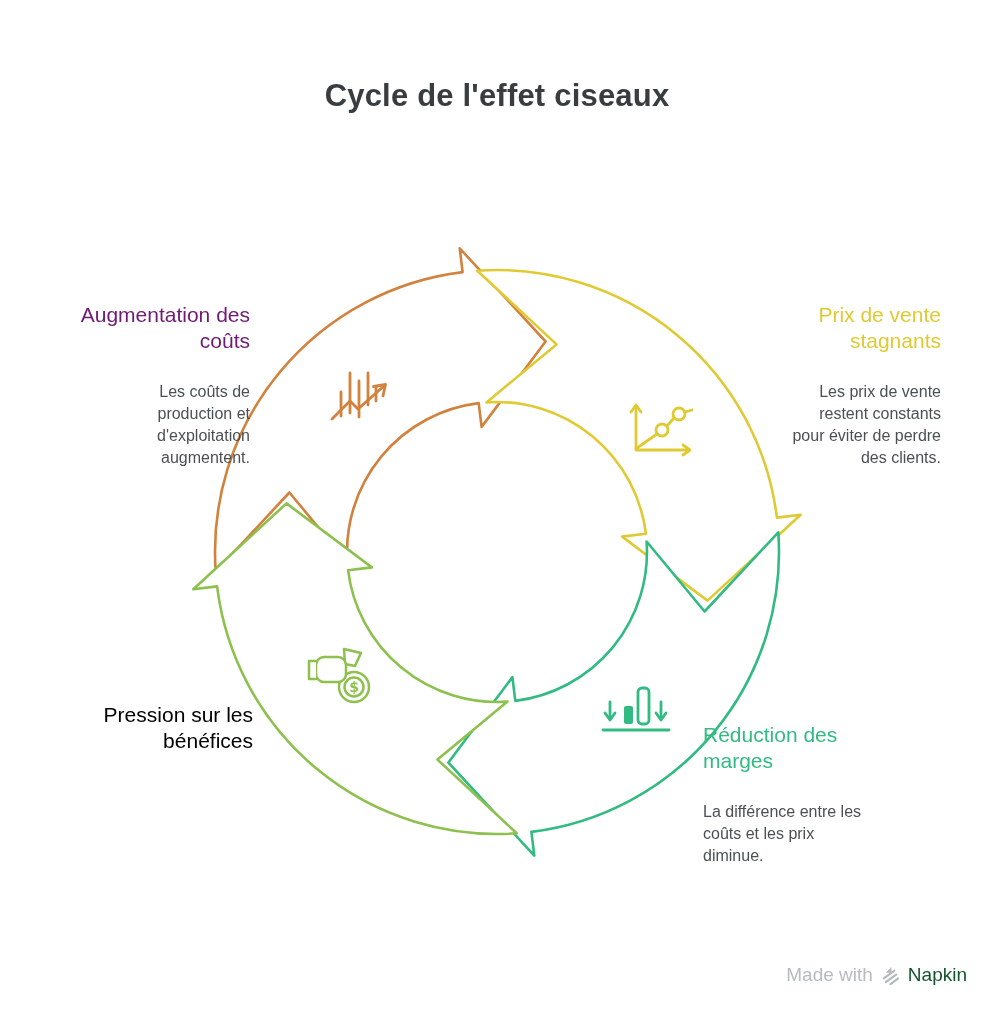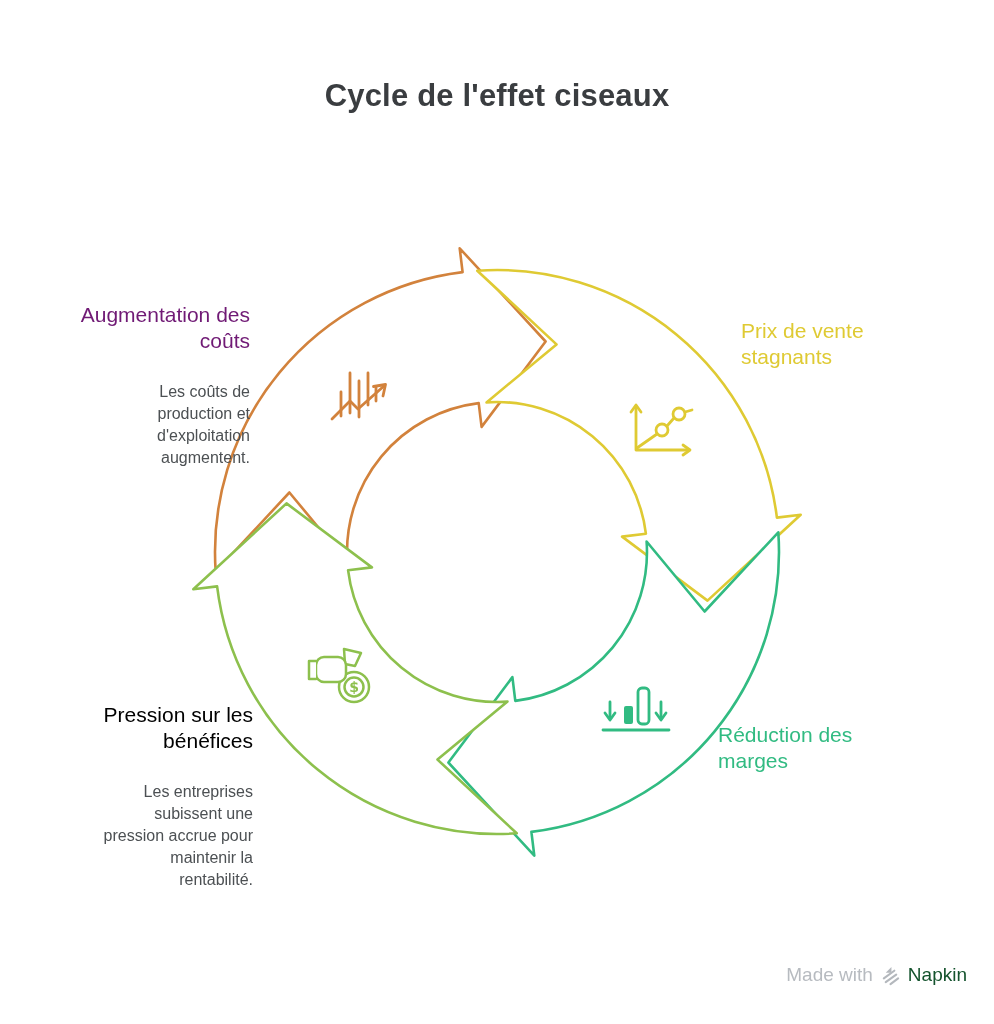--- a/index.html
+++ b/index.html
@@ -12,23 +12,23 @@
     position:absolute; top:78px; left:0; width:100%; text-align:center;
     font-size:31px; font-weight:700; letter-spacing:.2px; color:#3A3D40;
   }
   #cycle-svg{ position:absolute; left:0; top:0; width:994px; height:1024px; }
   .cycle-arrow{ fill:#ffffff; stroke-width:2.6px; stroke-linejoin:round; stroke-linecap:round; }
   .icon{ color:#888; }
   .step{ position:absolute; white-space:pre-line; }
   .step .heading{ font-size:21px; line-height:26px; font-weight:500; margin-bottom:9px; }
   .step .body{ font-size:16px; line-height:22px; color:#4C5053; }
   .step.tl{ left:56px;  top:284px; width:194px; text-align:right; }
-  .step.tr{ left:741px; top:300px; width:200px; text-align:left; }
+  .step.tr{ left:741px; top:284px; width:200px; text-align:right; }
   .step.bl{ left:48px;  top:684px; width:205px; text-align:right; }
-  .step.br{ left:718px; top:704px; width:215px; text-align:left; }
+  .step.br{ left:703px; top:704px; width:215px; text-align:left; }
   .footer{
     position:absolute; right:27px; top:964px; display:flex; align-items:center;
     gap:7px; font-size:19px; color:#B7BBC0;
   }
   .footer .brand{ color:#14532d; }
 </style>
 </head>
 <body>
 
 <div class="canvas">
@@ -90,35 +90,37 @@
 coûts</div>
     <div class="body">Les coûts de
 production et
 d'exploitation
 augmentent.</div>
   </div>
 
   <div class="step tr">
     <div class="heading" style="color: rgb(223, 202, 51);">Prix de vente
 stagnants</div>
+    <div class="body">Les prix de vente
+restent constants
+pour éviter de perdre
+des clients.</div>
   </div>
 
   <div class="step br">
     <div class="heading" style="color: rgb(49, 187, 130);">Réduction des
 marges</div>
+    <div class="body">La différence entre les
+coûts et les prix
+diminue.</div>
   </div>
 
   <div class="step bl">
     <div class="heading" style="color: #000000;">Pression sur les
 bénéfices</div>
-    <div class="body">Les entreprises
-subissent une
-pression accrue pour
-maintenir la
-rentabilité.</div>
   </div>
 
   <div class="footer">
     <span>Made with</span>
     <svg width="21" height="21" viewBox="0 0 22 22" xmlns="http://www.w3.org/2000/svg">
       <path d="M6,8 L12,2 L12,8 Z" fill="#B4B8BD"></path>
       <g stroke="#B4B8BD" stroke-width="2.2" stroke-linecap="round" fill="none">
         <path d="M4,14 L15,6"></path>
         <path d="M6,18 L17,10"></path>
         <path d="M11,20 L19,14"></path>

